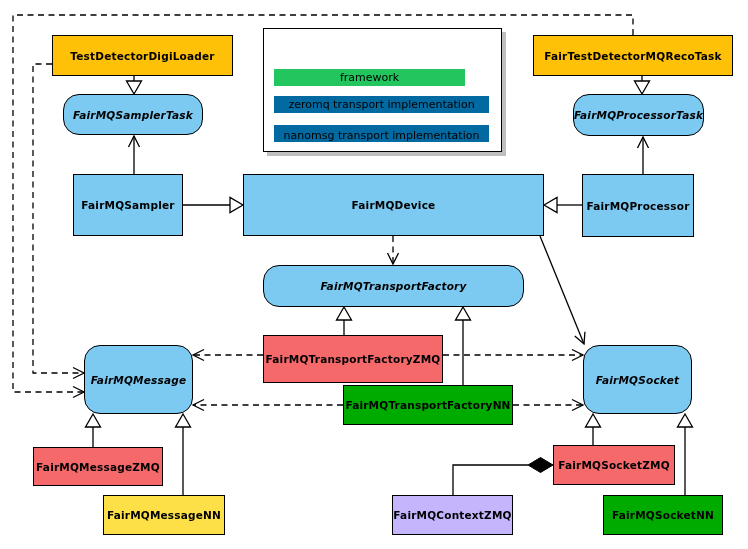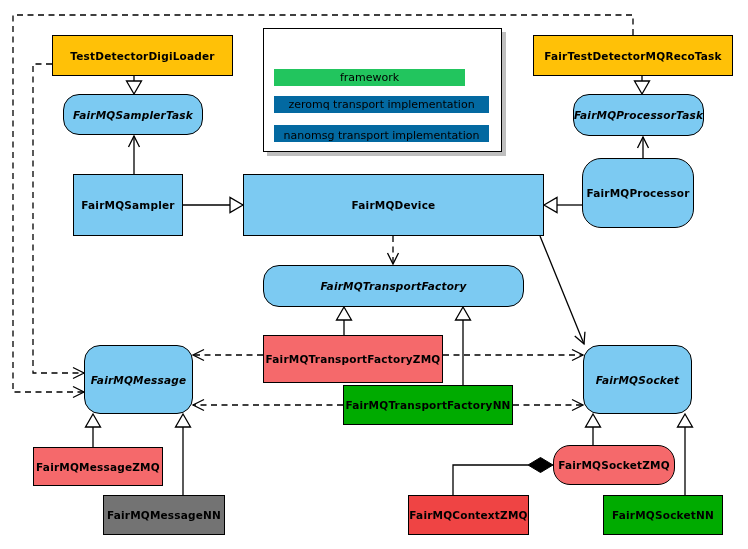--- a/index.html
+++ b/index.html
@@ -114,21 +114,21 @@
       </div>
       <div class="box italic" style="left: 63px; top: 94px; width: 140px; height: 41px; background: rgb(124, 202, 242);">
         <span>FairMQSamplerTask</span>
       </div>
       <div class="box italic" style="left: 573px; top: 94px; width: 131px; height: 42px; background: rgb(124, 202, 242);">
         <span>FairMQProcessorTask</span>
       </div>
       <div class="box" style="left: 73px; top: 174px; width: 110px; height: 62px; background: rgb(124, 202, 242);">
         <span>FairMQSampler</span>
       </div>
-      <div class="box" style="left: 582px; top: 158px; width: 112px; height: 70px; background: rgb(124, 202, 242); border-radius: 19px;">
+      <div class="box" style="left: 582px; top: 174px; width: 112px; height: 63px; background: rgb(124, 202, 242);">
         <span>FairMQProcessor</span>
       </div>
       <div class="box" style="left: 243px; top: 174px; width: 301px; height: 62px; background: rgb(124, 202, 242);">
         <span>FairMQDevice</span>
       </div>
       <div class="box italic" style="left: 263px; top: 265px; width: 261px; height: 42px; background: rgb(124, 202, 242);">
         <span>FairMQTransportFactory</span>
       </div>
       <div class="box italic" style="left: 84px; top: 345px; width: 109px; height: 69px; background: rgb(124, 202, 242);">
         <span>FairMQMessage</span>
@@ -138,30 +138,30 @@
       </div>
       <div class="box" style="left: 263px; top: 335px; width: 180px; height: 48px; background: rgb(245, 105, 107);">
         <span>FairMQTransportFactoryZMQ</span>
       </div>
       <div class="box" style="left: 343px; top: 385px; width: 170px; height: 40px; background: rgb(0, 171, 0);">
         <span>FairMQTransportFactoryNN</span>
       </div>
       <div class="box" style="left: 33px; top: 447px; width: 130px; height: 39px; background: rgb(245, 105, 107);">
         <span>FairMQMessageZMQ</span>
       </div>
-      <div class="box" style="left: 103px; top: 495px; width: 122px; height: 40px; background: #737373;">
+      <div class="box" style="left: 103px; top: 495px; width: 122px; height: 40px; background: #fde047;">
         <span>FairMQMessageNN</span>
       </div>
-      <div class="box" style="left: 553px; top: 445px; width: 122px; height: 40px; background: rgb(245, 105, 107); border-radius: 17px;">
+      <div class="box" style="left: 553px; top: 445px; width: 122px; height: 40px; background: rgb(245, 105, 107);">
         <span>FairMQSocketZMQ</span>
       </div>
       <div class="box" style="left: 603px; top: 495px; width: 120px; height: 40px; background: rgb(0, 171, 0);">
         <span>FairMQSocketNN</span>
       </div>
-      <div class="box" style="left: 408px; top: 495px; width: 121px; height: 40px; background: #ef4444;">
+      <div class="box" style="left: 392px; top: 495px; width: 121px; height: 40px; background: #c4b5fd;">
         <span>FairMQContextZMQ</span>
       </div>
     </div>
   <div class="legend-panel" style="left: 263px; top: 28px; width: 239px; height: 124px;">
       <div class="legend-bar" style="left: 10px; top: 40px; width: 191px; height: 17px; background: #22c55e;">
         <span>framework</span>
       </div>
       <div class="legend-bar" style="left: 10px; top: 67px; width: 215px; height: 17px; background: #0369a1;">
         <span>zeromq transport implementation</span>
       </div>

